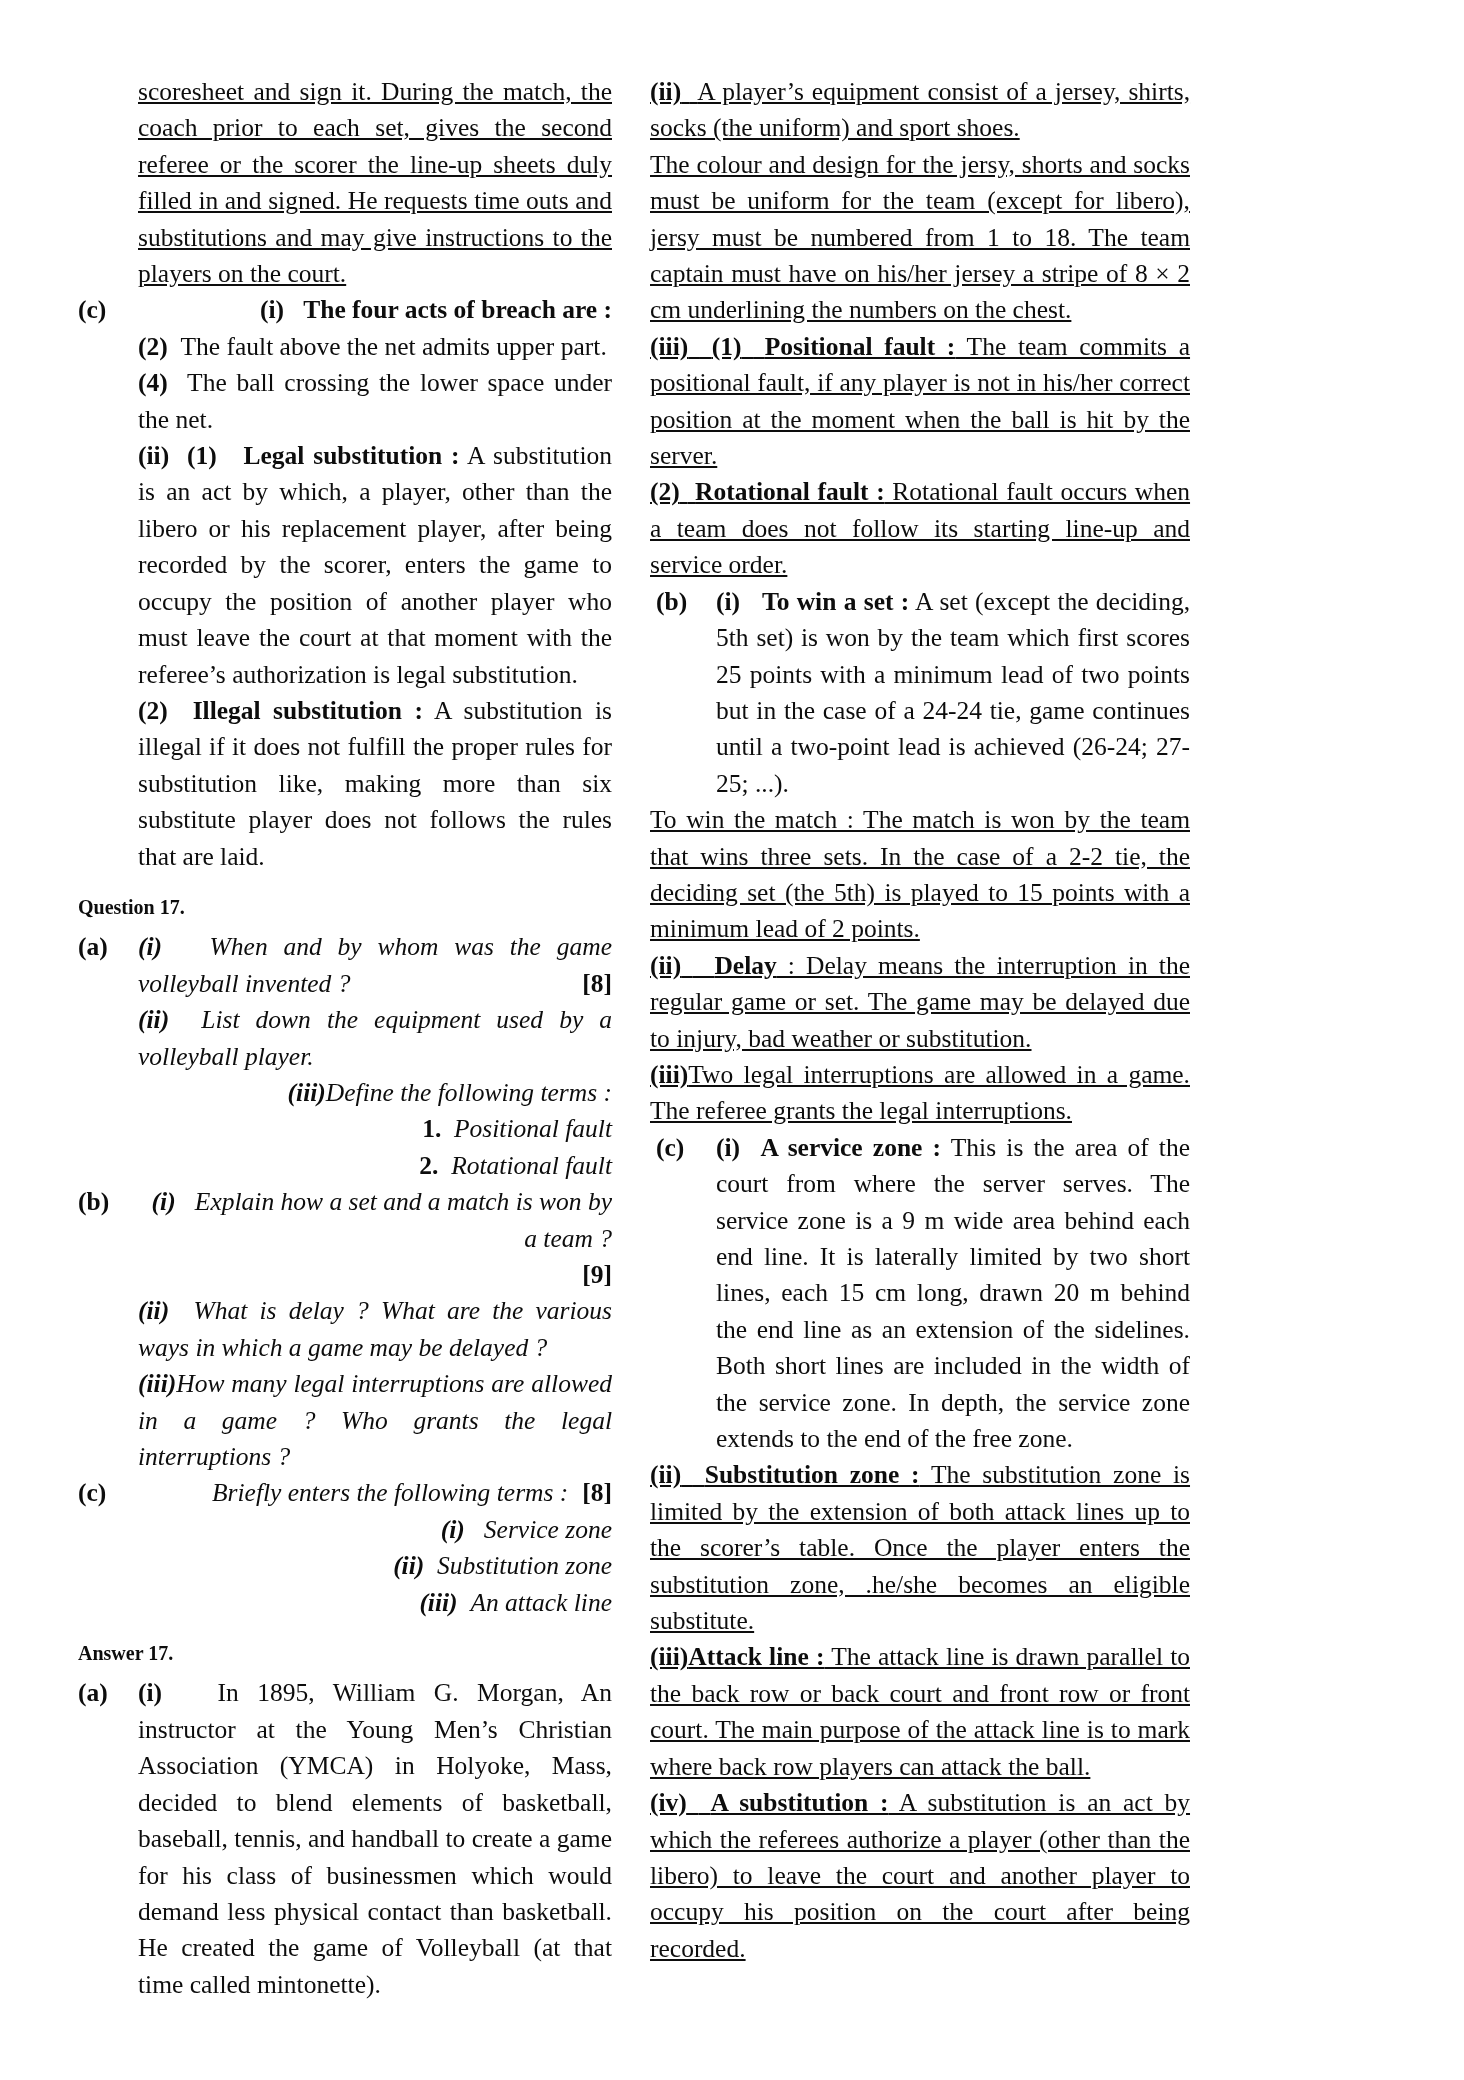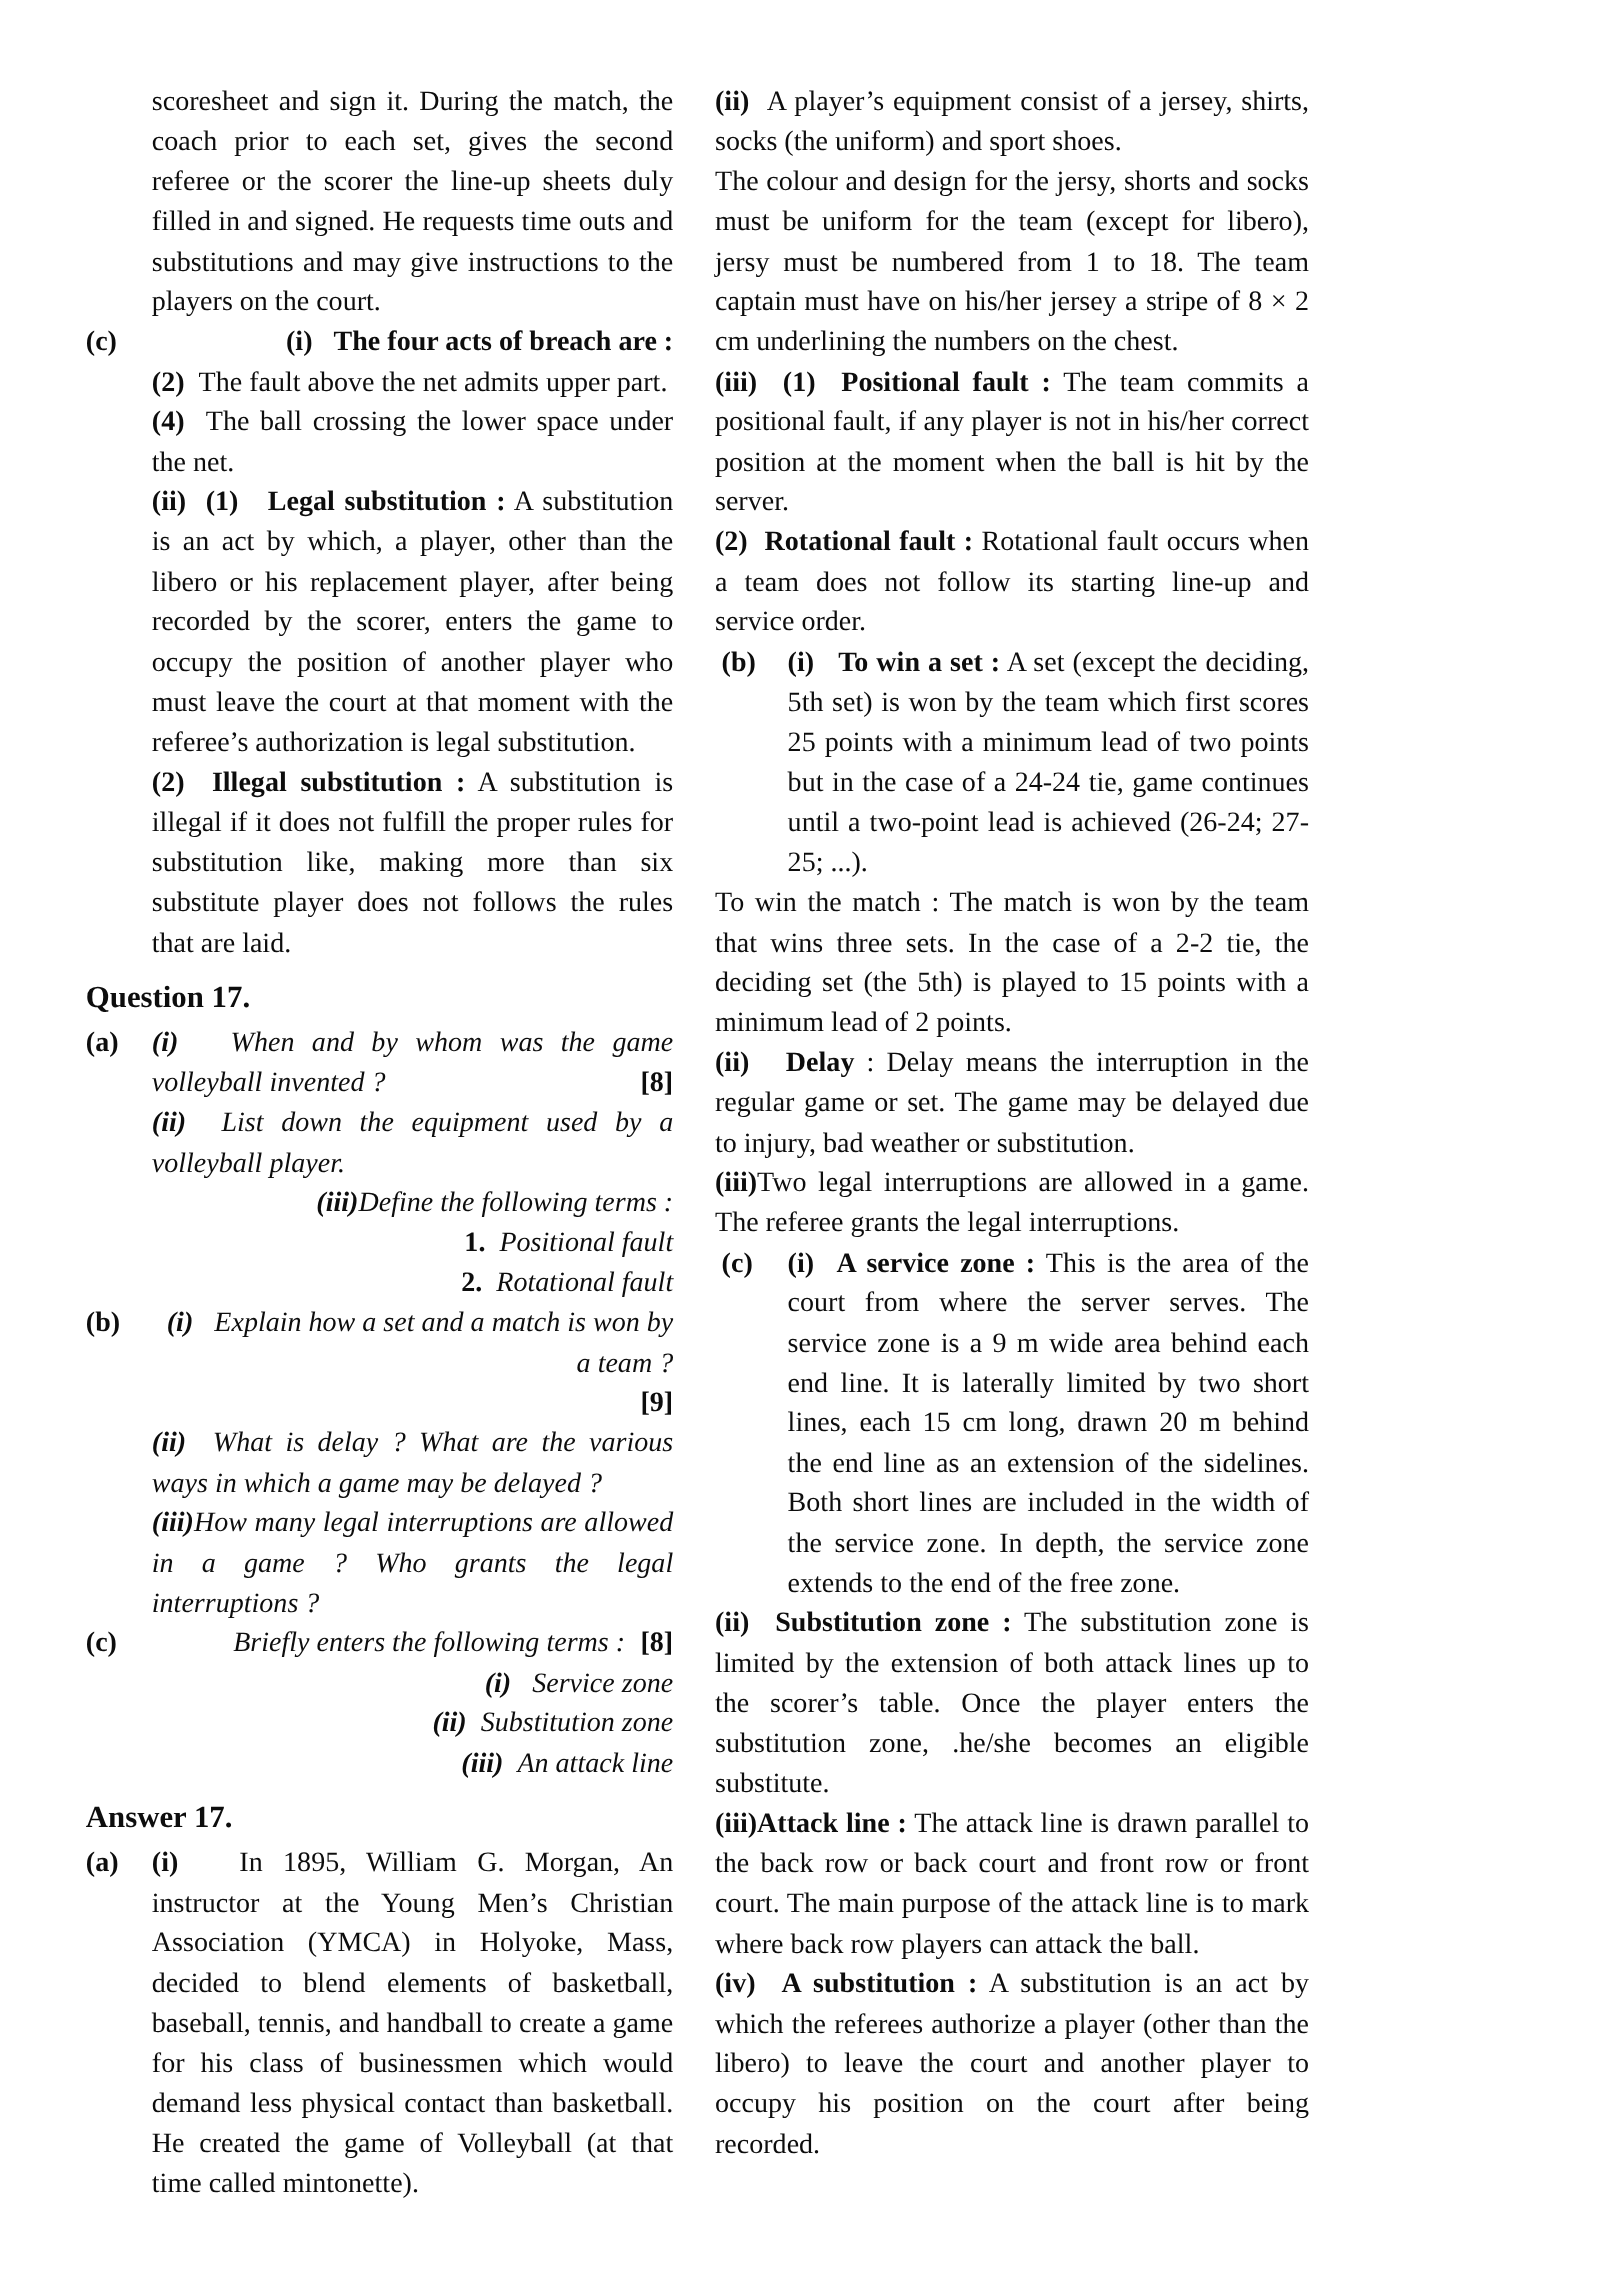--- a/index.html
+++ b/index.html
@@ -32,20 +32,21 @@
     flex: 0 0 540px;
   }
   
   .p {
     font-size: 25.5px;
     line-height: 36.4px;
     text-align: justify;
     text-justify: inter-word;
     margin: 0 0 0 0;
     hyphens: none;
+    text-decoration: underline;
   }
   .indent-body { padding-left: 66px; }
   .bold { font-weight: bold; }
   .ital { font-style: italic; }
 
   
   .row {
     display: flex;
     font-size: 25.5px;
     line-height: 36.4px;
@@ -58,21 +59,21 @@
   }
   .lbl-outer.blank { font-weight: normal; }
   .row-body {
     flex: 1 1 auto;
     text-align: justify;
     min-width: 0;
   }
   .row-body.noj { text-align: right; }
 
   .heading {
-    font-size: 28px;
+    font-size: 20px;
     font-weight: bold;
     line-height: 36.4px;
     margin-top: 14px;
     margin-bottom: 4px;
     padding-left: 6px;
     font-family: Liberation Serif, serif;
   }
 
   .marks {
     float: right;

